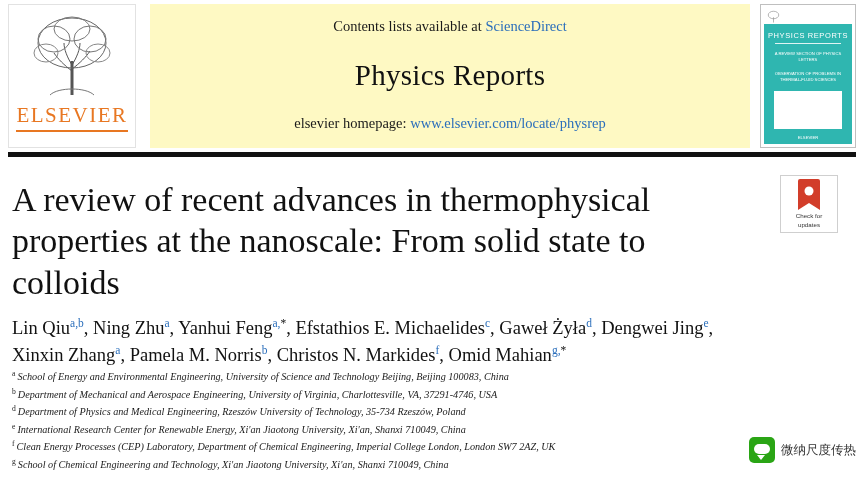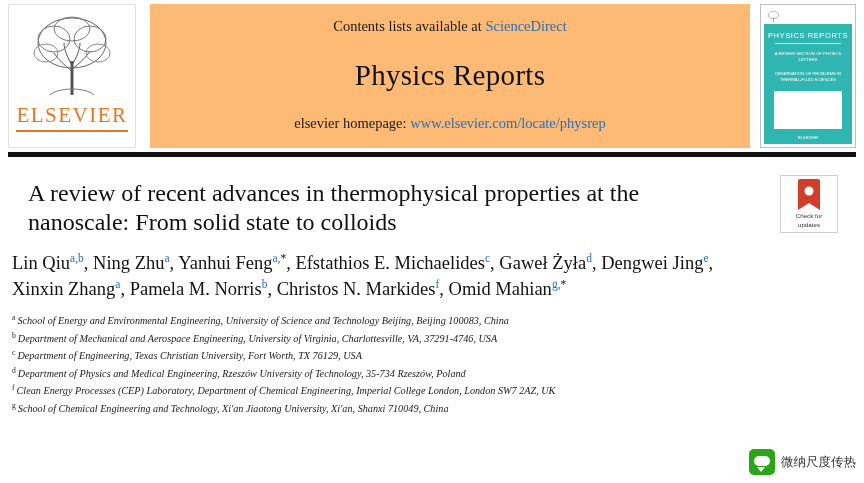--- a/index.html
+++ b/index.html
@@ -51,21 +51,21 @@
   }
   .elsevier-rule {
     width: 112px;
     height: 2px;
     background: #e87722;
     margin-top: 2px;
   }
 
   .center-band {
     flex: 1;
-    background: #fdba74;
+    background: #fef9c3;
     margin: 0 10px 0 14px;
     display: flex;
     flex-direction: column;
     align-items: center;
     justify-content: space-between;
     padding: 14px 0 16px 0;
     box-sizing: border-box;
   }
   .contents-line {
     font-size: 14.5px;
@@ -167,34 +167,33 @@
     background: #111111;
     margin: 4px 8px 0 8px;
   }
 
   
   .article {
     padding: 22px 12px 0 12px;
     position: relative;
   }
   .title {
-    font-size: 24px;
+    font-size: 34px;
     line-height: 1.22;
     color: #111;
     max-width: 700px;
-    margin: 0 0 12px 16px;
+    margin: 0 0 12px 0;
     font-weight: normal;
   }
 
   .authors {
     font-size: 18.5px;
     line-height: 1.42;
     color: #111;
     max-width: 720px;
-    margin-bottom: 10px;
   }
   .authors sup {
     color: #2a6ebb;
     font-size: 11.5px;
     vertical-align: super;
   }
   .authors sup.star {
     color: #111;
   }
 
@@ -260,21 +259,21 @@
     color: #333;
     text-align: center;
     line-height: 1.3;
     margin-top: 9px;
   }
 
   
   .watermark {
     position: absolute;
     right: 8px;
-    bottom: 8px;
+    bottom: 20px;
     display: flex;
     align-items: center;
     gap: 6px;
   }
   .wm-icon {
     width: 26px;
     height: 26px;
     background: #2aa515;
     border-radius: 5px;
     position: relative;
@@ -371,22 +370,22 @@
     </div>
   </div>
 
   <h1 class="title">A review of recent advances in thermophysical properties at the nanoscale: From solid state to colloids</h1>
 
   <div class="authors"><span>Lin Qiu</span><sup>a,b</sup>, <span>Ning Zhu</span><sup>a</sup>, <span>Yanhui Feng</span><sup>a,</sup><sup class="star">*</sup>, <span>Efstathios E. Michaelides</span><sup>c</sup>, <span>Gaweł Żyła</span><sup>d</sup>, <span>Dengwei Jing</span><sup>e</sup>, <span>Xinxin Zhang</span><sup>a</sup>, <span>Pamela M. Norris</span><sup>b</sup>, <span>Christos N. Markides</span><sup>f</sup>, <span>Omid Mahian</span><sup>g,</sup><sup class="star">*</sup></div>
 
   <div class="affiliations">
       <div><span class="aff-mark">a</span><span>School of Energy and Environmental Engineering, University of Science and Technology Beijing, Beijing 100083, China</span></div>
       <div><span class="aff-mark">b</span><span>Department of Mechanical and Aerospace Engineering, University of Virginia, Charlottesville, VA, 37291-4746, USA</span></div>
-      <div><span class="aff-mark">c</span><span>Department of Engineering, Texas Christian University, Fort Worth, TX 76129, USA</span></div>
       <div><span class="aff-mark">d</span><span>Department of Physics and Medical Engineering, Rzeszów University of Technology, 35-734 Rzeszów, Poland</span></div>
+      <div><span class="aff-mark">e</span><span>International Research Center for Renewable Energy, Xi'an Jiaotong University, Xi'an, Shanxi 710049, China</span></div>
       <div><span class="aff-mark">f</span><span>Clean Energy Processes (CEP) Laboratory, Department of Chemical Engineering, Imperial College London, London SW7 2AZ, UK</span></div>
       <div><span class="aff-mark">g</span><span>School of Chemical Engineering and Technology, Xi'an Jiaotong University, Xi'an, Shanxi 710049, China</span></div>
     </div>
 </div>
 
 <div class="watermark">
   <div class="wm-icon"></div>
   <div class="wm-text">微纳尺度传热</div>
 </div>
 

